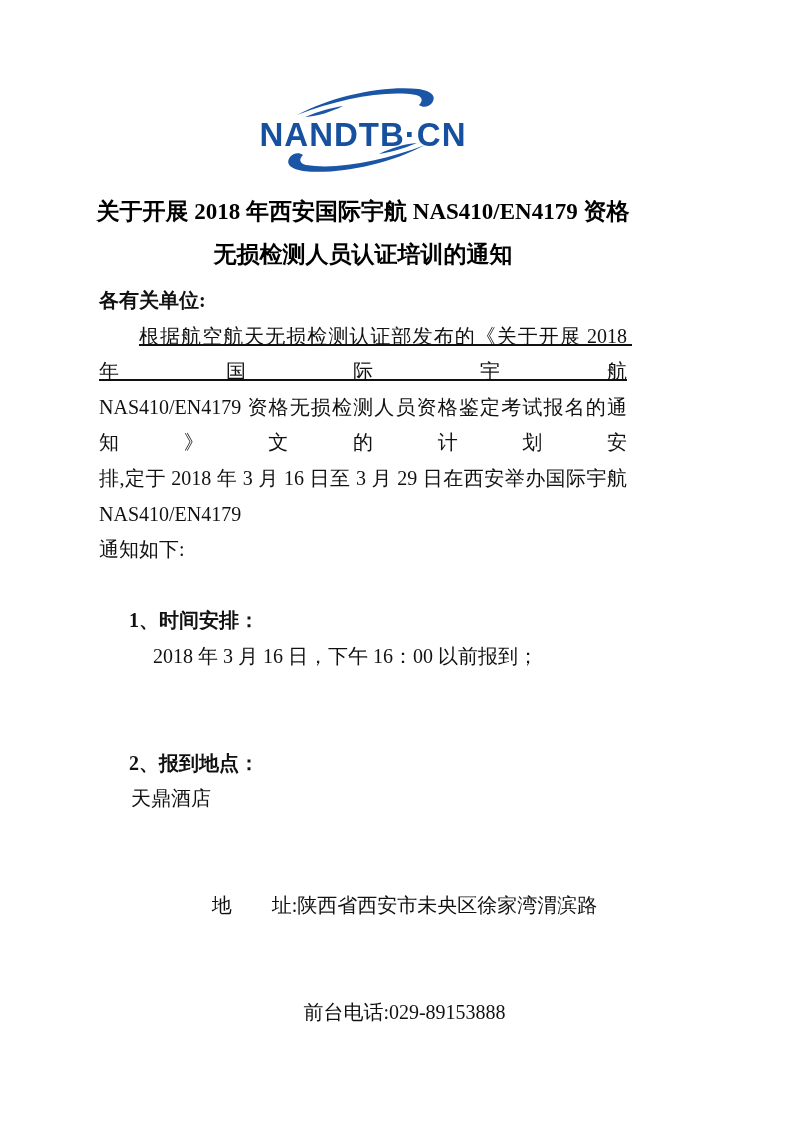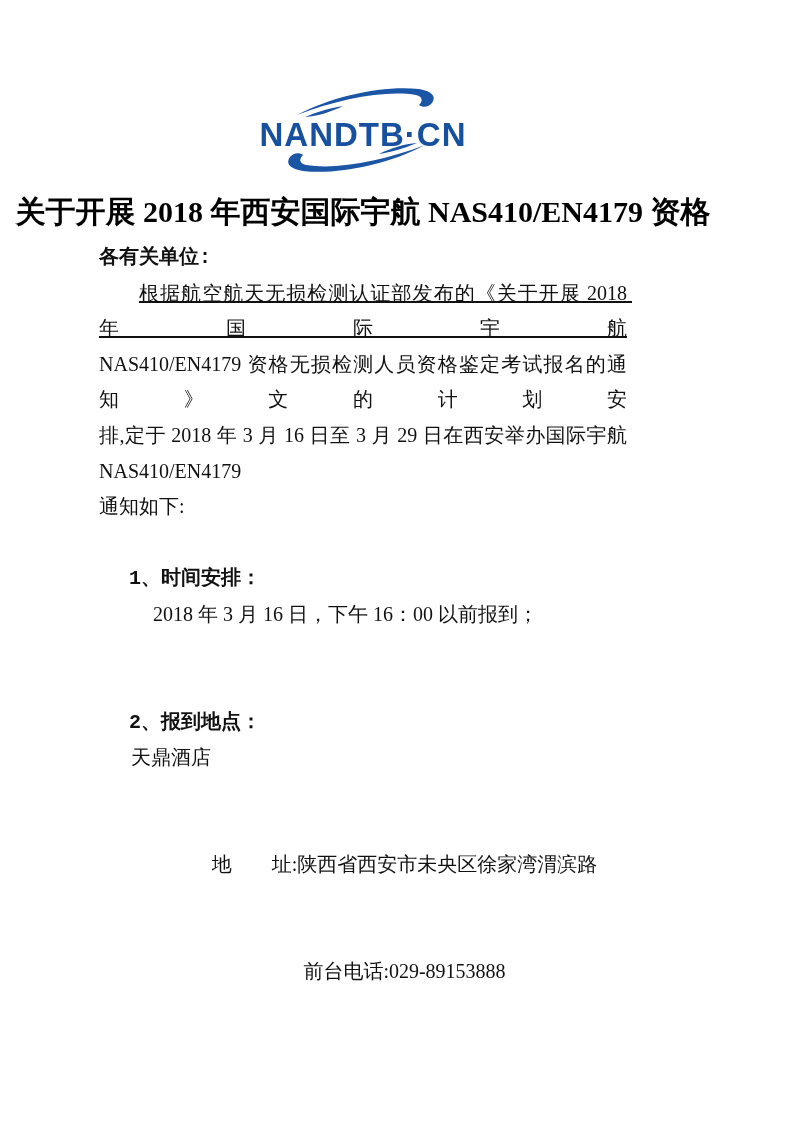--- a/index.html
+++ b/index.html
@@ -10,34 +10,34 @@
     overflow:hidden;
     color:#111111;
     font-family:"Liberation Serif","DejaVu Serif",serif;
   }
   .logo-wrap{padding-top:82px;text-align:center;}
   .logo-svg{display:inline-block;}
   .title-block{margin-top:8px;}
   .title-line{
     text-align:center;
     font-weight:bold;
-    font-size:30px;
+    font-size:23px;
     line-height:43px;
     color:#000000;
     white-space:pre-wrap;
   }
   .body-block{margin:7px 99px 0 99px;}
   .line{
     font-size:20px;
     line-height:35.6px;
     white-space:pre-wrap;
   }
   .jl{text-align:justify;text-align-last:justify;}
   .ind{text-indent:2em;text-decoration:underline;}
-  .lbl{font-weight:bold;font-family:Liberation Mono, monospace;}
+  .lbl{font-weight:bold;}
   .sub{padding-left:53px;text-align:center;}
   .sub-date{padding-left:137px;}
   .val-gap{margin-left:24px;}
   .val-tight{margin-left:2px;}
 </style>
 </head>
 <body>
 
 <div class="page">
 
@@ -48,20 +48,21 @@
         <path d="M66,35 C80,29 92,26 104,24 C92,30 79,34 66,35 Z"></path>
         <path d="M58,33 C95,13 147,3 180,7 C192,9 198,14 193,21 C190,25 184,26 180,23 C184,19 184,15 177,13 C146,8 100,17 58,33 Z" transform="rotate(180 122 48)"></path>
         <path d="M66,35 C80,29 92,26 104,24 C92,30 79,34 66,35 Z" transform="rotate(180 122 48)"></path>
       </g>
       <text x="124" y="64" text-anchor="middle" font-family="Liberation Sans, DejaVu Sans, sans-serif" font-size="33" font-weight="bold" letter-spacing="1" fill="#17509e">NANDTB·CN</text>
     </svg>
   </div>
 
   <div class="title-block">
     <div class="title-line">关于开展 2018 年西安国际宇航 NAS410/EN4179 资格</div>
+    <div class="title-line">无损检测人员认证培训的通知</div>
   </div>
 
   <div class="body-block">
 
     <div class="line lbl">各有关单位:</div>
 
     <div class="line jl ind">根据航空航天无损检测认证部发布的《关于开展 2018 年国际宇航</div>
     <div class="line jl">NAS410/EN4179 资格无损检测人员资格鉴定考试报名的通知》文的计划安</div>
     <div class="line jl">排,定于 2018 年 3 月 16 日至 3 月 29 日在西安举办国际宇航 NAS410/EN4179</div>
     <div class="line">通知如下:</div>

